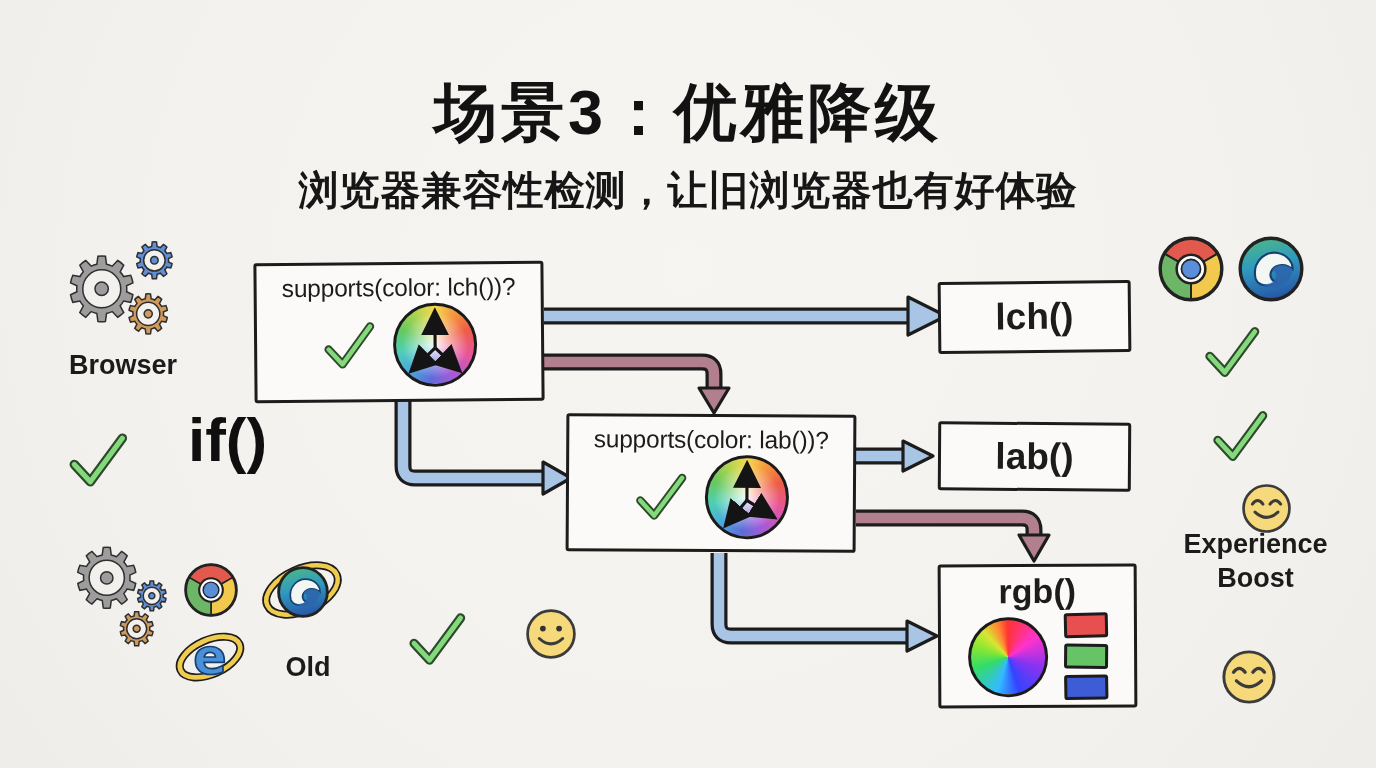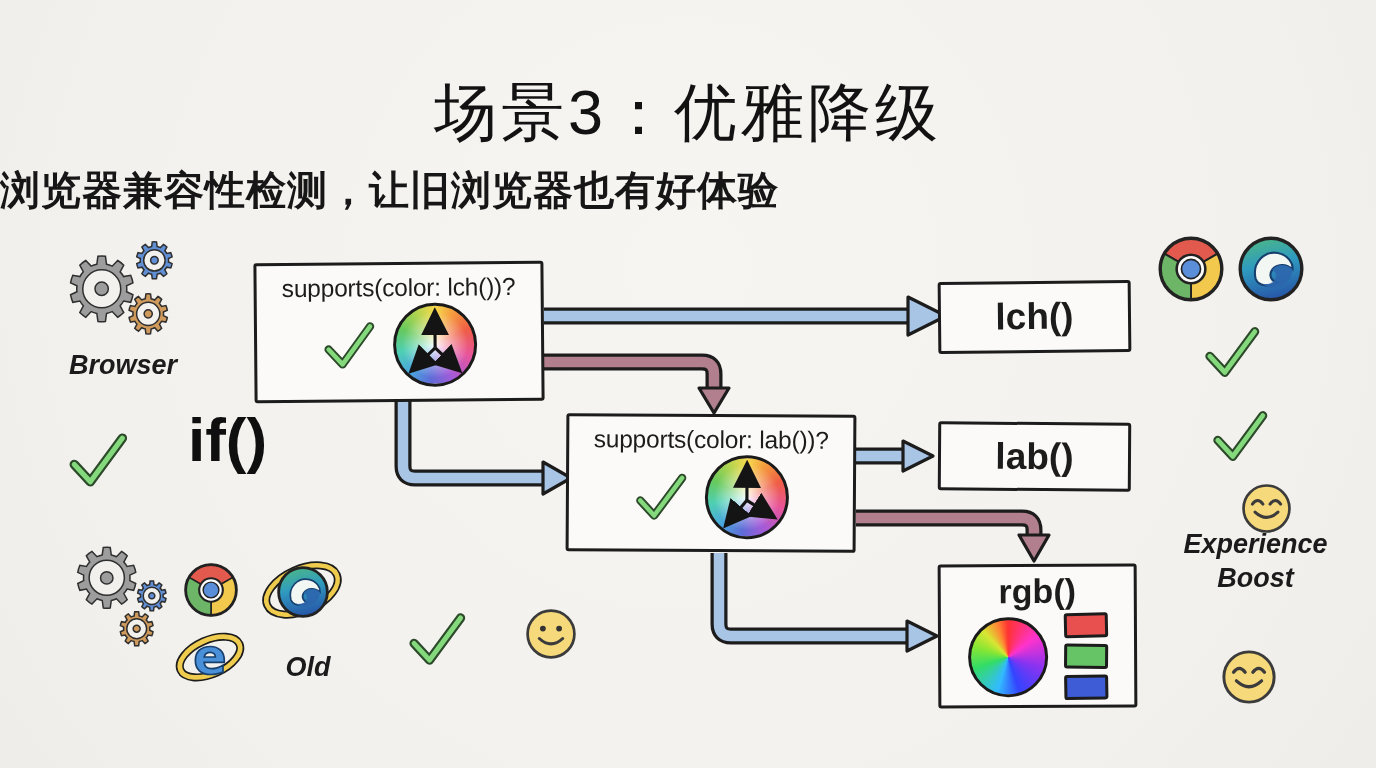--- a/index.html
+++ b/index.html
@@ -6,22 +6,22 @@
   html,body { background:#e8e6e3; }
   .canvas {
     position:relative; width:1376px; height:768px; overflow:hidden;
     background: radial-gradient(circle at 50% 35%, #f7f5f2 0%, #f3f1ee 70%, #efedea 100%);
     font-family:"Liberation Sans", sans-serif; color:#1c1c1c;
   }
   .abs { position:absolute; }
 
   
   .title { top:70px; left:0; width:100%; text-align:center;
-           font-size:63px; font-weight:400; letter-spacing:4px; color:#121212; }
-  .subtitle { top:163px; left:0; width:100%; 
+           font-size:63px; font-weight:700; letter-spacing:4px; color:#121212; }
+  .subtitle { top:163px; left:0; width:100%; text-align:center;
               font-size:40px; font-weight:700; letter-spacing:1px; color:#161616; }
 
   
   .hand-box { background:#fbfaf8; border:3.5px solid #1c1c1c; border-radius:3px; z-index:3; }
   .box1 { left:254px; top:262px; width:290px; height:140px; transform:rotate(-0.5deg); }
   .box2 { left:566px; top:414px; width:290px; height:138px; transform:rotate(0.35deg); }
   .box-label { text-align:center; margin-top:9px; font-size:24.5px; font-weight:500; letter-spacing:-0.2px; }
   .box-row { display:flex; align-items:center; justify-content:center; gap:16px; margin-top:1px; }
 
   .res { display:flex; align-items:center; justify-content:center;
@@ -69,21 +69,21 @@
   .gear { position:absolute; line-height:1; font-family:"DejaVu Sans", sans-serif;
           -webkit-text-stroke:1.5px #2f2f2f; }
   .gear-big1    { left:0;    top:2px;  font-size:88px; color:#9d9d9d; }
   .gear-blue1   { left:70px; top:-8px; font-size:50px; color:#618fd6; }
   .gear-orange1 { left:62px; top:44px; font-size:54px; color:#cf9a5c; }
   .gear-big2    { left:0;    top:0;    font-size:82px; color:#9d9d9d; }
   .gear-blue2   { left:64px; top:38px; font-size:40px; color:#618fd6; }
   .gear-orange2 { left:46px; top:68px; font-size:46px; color:#cf9a5c; }
 
   
-  .note { font-weight:600; color:#1b1b1b;font-style:italic; }
+  .note { font-weight:600; color:#1b1b1b; }
   .browser-label { left:58px;  top:350px; width:130px; text-align:center; font-size:27px; }
   .if-label      { left:188px; top:404px; font-size:62px; font-weight:700; color:#0f0f0f; }
   .old-label     { left:276px; top:652px; width:64px; text-align:center; font-size:27px; }
   .exp-label     { left:1178px; top:528px; width:155px; text-align:center;
                    font-size:27px; line-height:1.25; }
 </style>
 </head>
 <body>
 
 <div class="canvas">

